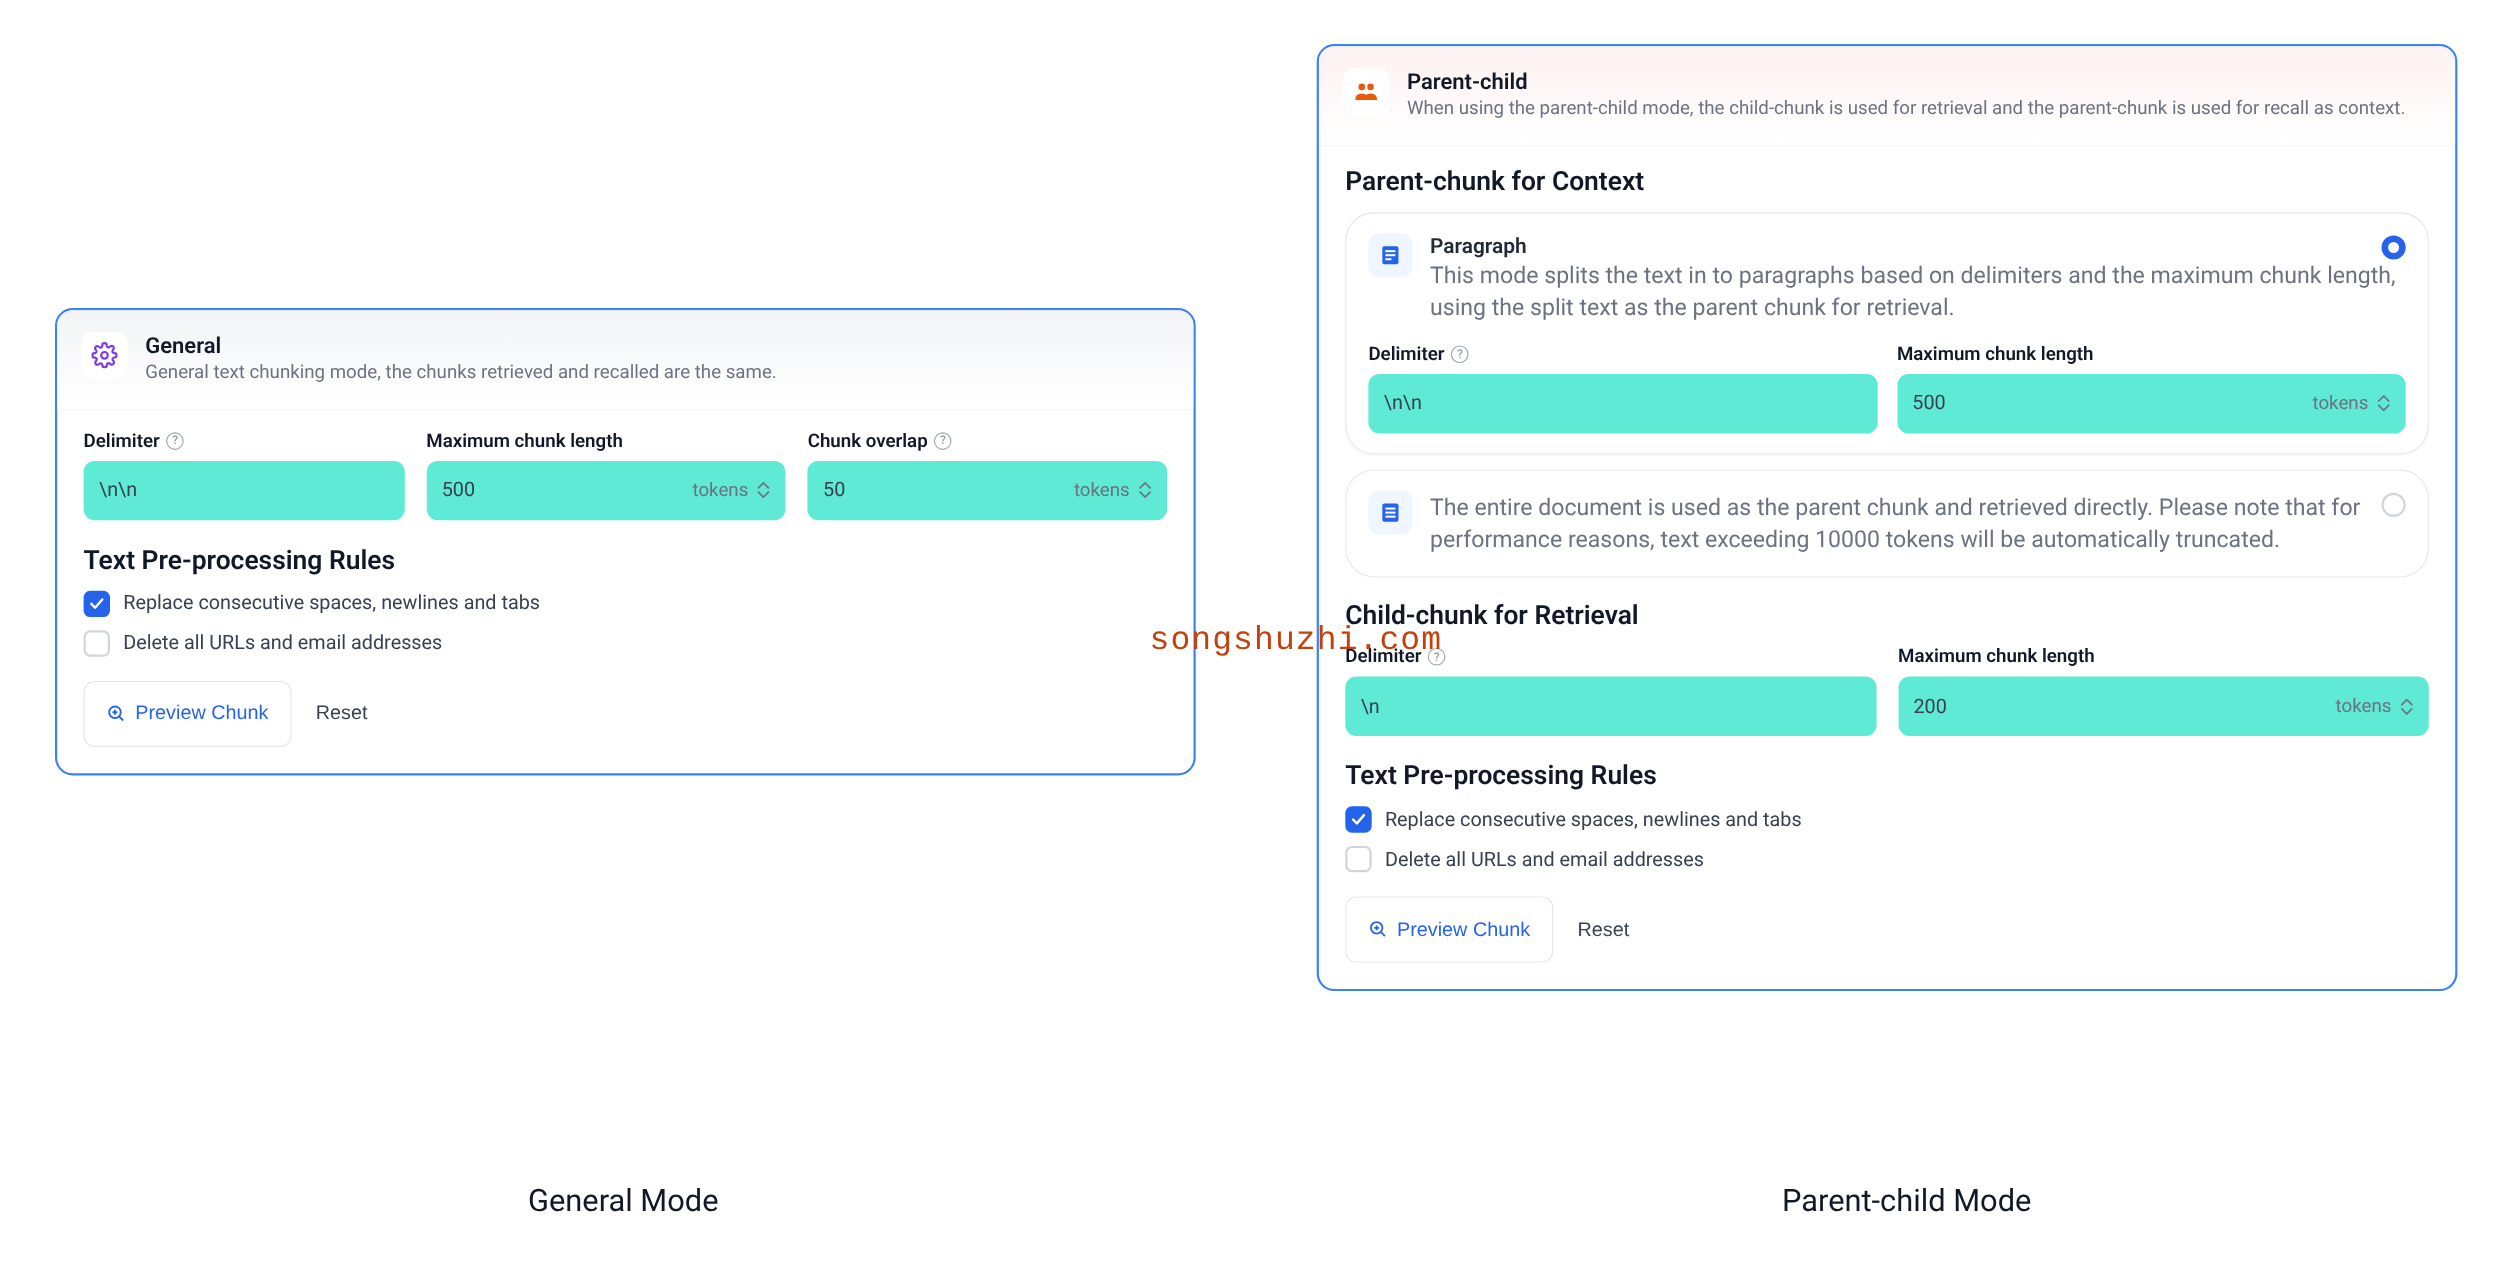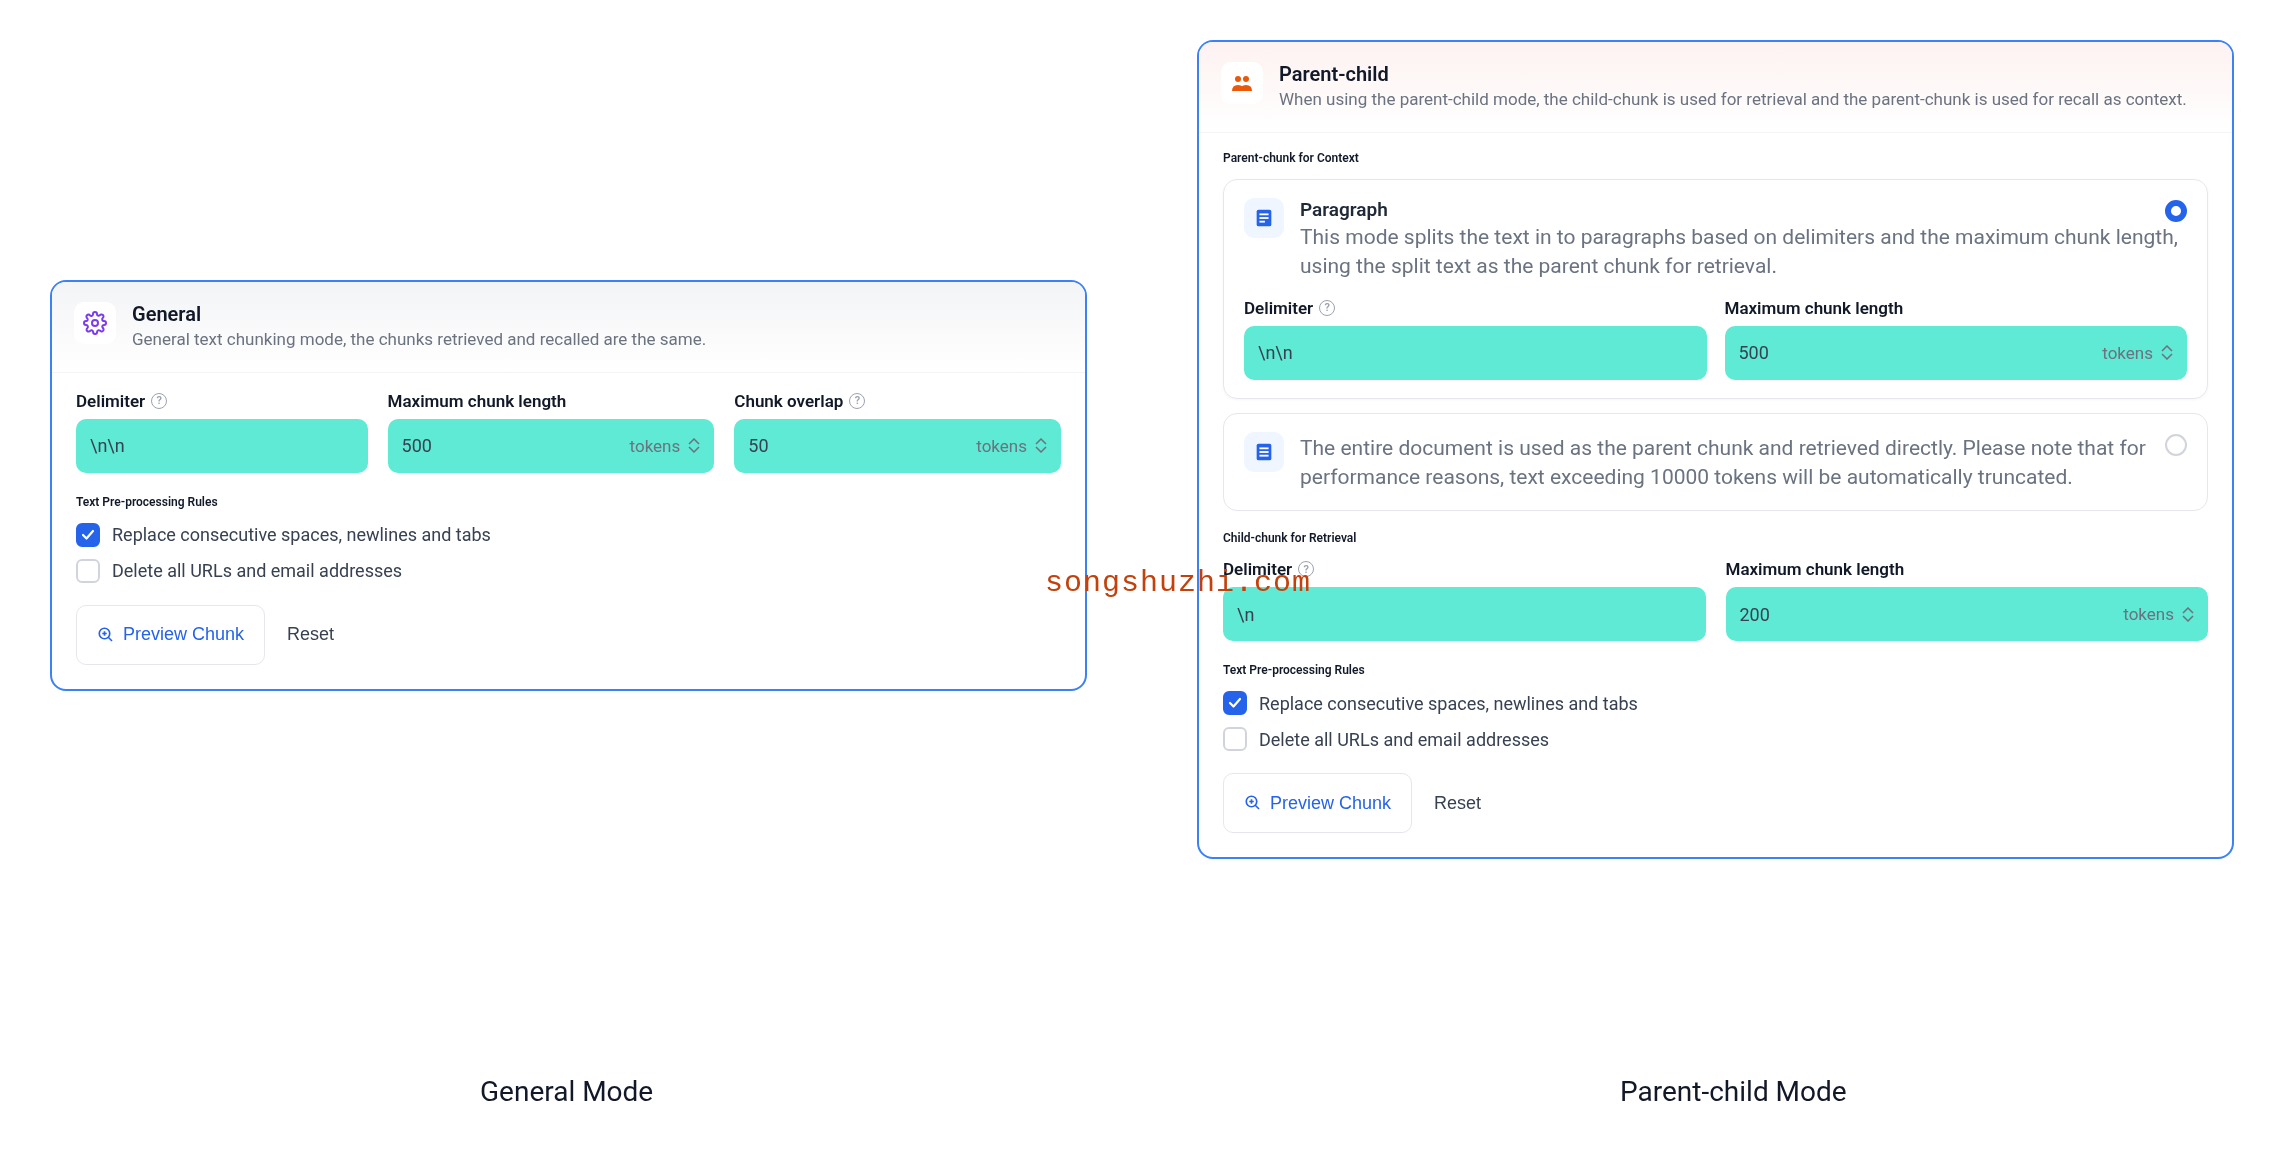--- a/index.html
+++ b/index.html
@@ -7,38 +7,38 @@
 .wrap { display: flex; gap: 110px; padding: 40px 50px; align-items: flex-start; }
 .panel { border: 2px solid #3b82f6; border-radius: 16px; background: #fff; overflow: hidden; }
 .panel-general { width: 1042px; margin-top: 240px; }
 .panel-parent { width: 1042px; }
 .header { display: flex; gap: 16px; padding: 20px 22px; background: linear-gradient(180deg, #f3f4f6 0%, #fff 100%); border-bottom: 1px solid #f3f4f6; }
 .header-parent { background: linear-gradient(180deg, #fdf2f1 0%, #fff 100%); }
 .icon-box { width: 42px; height: 42px; border-radius: 10px; background: #fff; display: flex; align-items: center; justify-content: center; flex-shrink: 0; }
 .title { font-size: 20px; font-weight: 600; color: #111827; }
 .desc { font-size: 17px; color: #6b7280; margin-top: 2px; line-height: 1.4; }
 .body { padding: 18px 24px 24px; }
-.section-title { font-size: 12px; font-weight: 600; color: #111827; margin-bottom: 14px; }
+.section-title { font-size: 24px; font-weight: 600; color: #111827; margin-bottom: 14px; }
 .row { display: flex; gap: 20px; }
 .field { flex: 1; }
 .label { display: flex; align-items: center; gap: 6px; font-size: 17px; font-weight: 600; color: #111827; margin-bottom: 8px; }
 .help-icon { width: 16px; height: 16px; border-radius: 50%; border: 1.5px solid #9ca3af; display: inline-flex; align-items: center; justify-content: center; font-size: 11px; color: #9ca3af; }
 .input-wrap { background: #5eead4; border-radius: 10px; display: flex; align-items: center; height: 54px; padding: 0 14px; justify-content: flex-end; }
 .input { background: transparent; border: none; outline: none; font-size: 18px; color: #374151; flex: 1; font-family: inherit; }
 .unit { font-size: 17px; color: #6b7280; margin-right: 8px; }
 .stepper { display: flex; flex-direction: column; gap: 1px; cursor: pointer; }
 .stepper svg { display: block; }
 .rule { display: flex; align-items: center; gap: 12px; margin-bottom: 12px; }
 .checkbox { width: 24px; height: 24px; border-radius: 6px; border: 2px solid #d1d5db; display: flex; align-items: center; justify-content: center; cursor: pointer; }
 .checkbox.checked { background: #2563eb; border-color: #2563eb; }
 .rule-text { font-size: 18px; color: #374151; }
 .actions { display: flex; gap: 22px; margin-top: 22px; align-items: center; }
 .btn-preview { display: flex; align-items: center; gap: 8px; height: 60px; padding: 0 20px; border: 1px solid #e5e7eb; border-radius: 10px; background: #fff; font-size: 18px; font-weight: 500; color: #2563eb; cursor: pointer; }
 .btn-reset { font-size: 18px; font-weight: 500; color: #374151; cursor: pointer; background: none; border: none; }
-.option-card { border: 1px solid #e5e7eb; border-radius: 14px; padding: 18px 20px; margin-bottom: 14px; position: relative; }
+.option-card { border: 1px solid #e5e7eb; border-radius: 26px; padding: 18px 20px; margin-bottom: 14px; position: relative; }
 .option-card.selected { border-color: #e5e7eb; box-shadow: 0 1px 3px rgba(0,0,0,0.04); }
 .option-head { display: flex; gap: 16px; }
 .option-icon { width: 40px; height: 40px; border-radius: 10px; background: #eff6ff; display: flex; align-items: center; justify-content: center; flex-shrink: 0; }
 .option-title { font-size: 19px; font-weight: 600; }
 .option-desc { font-size: 21px; color: #6b7280; margin-top: 2px; line-height: 1.4; }
 .radio { width: 22px; height: 22px; border-radius: 50%; border: 2px solid #d1d5db; position: absolute; top: 20px; right: 20px; display: flex; align-items: center; justify-content: center; cursor: pointer; }
 .radio.selected { border: 6px solid #2563eb; }
 .option-body { margin-top: 16px; display: flex; gap: 18px; }
 .caption { position: absolute; font-size: 28px; color: #111827; }
 .watermark { position: absolute; left: 1045px; top: 566px; font-family: "Courier New", monospace; font-size: 30px; color: #c2410c; letter-spacing: 1px; }

